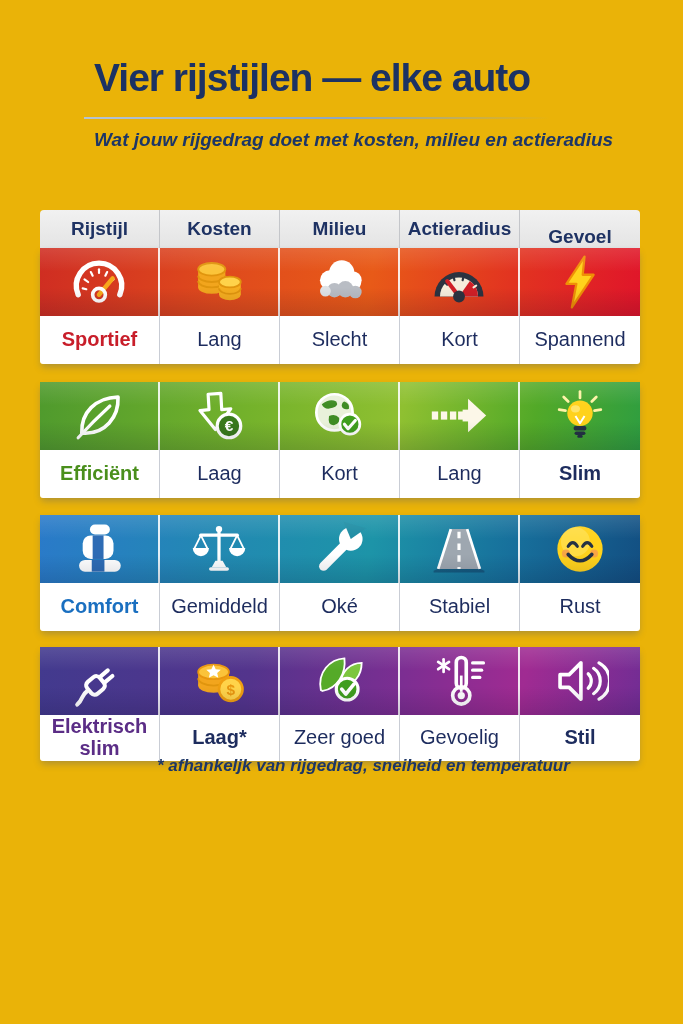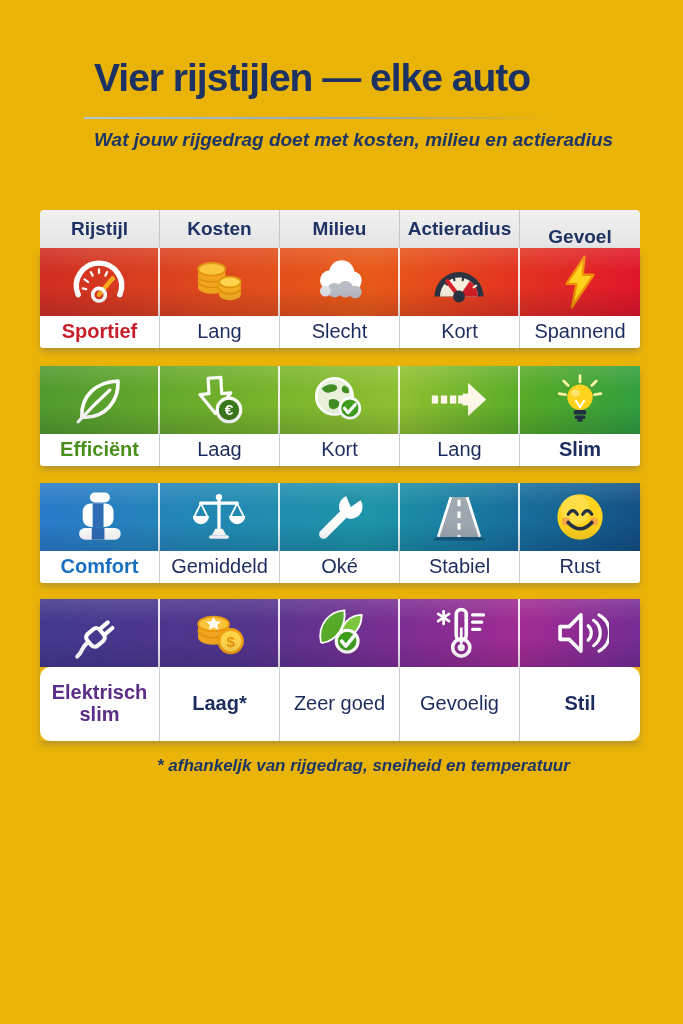--- a/index.html
+++ b/index.html
@@ -24,22 +24,22 @@
   .band-red{background:linear-gradient(100deg,#cf2d22 0%,#df4a1d 30%,#e85a18 55%,#e23420 78%,#e0152a 100%);}
   .band-green{background:linear-gradient(100deg,#4f9a2d 0%,#74b22b 35%,#8fc031 60%,#52a928 82%,#2f9e40 100%);}
   .band-blue{background:linear-gradient(100deg,#2a7ac9 0%,#2289b2 30%,#1d94a8 55%,#17709c 78%,#134f82 100%);}
   .band-purple{background:linear-gradient(100deg,#423a8e 0%,#53348c 35%,#7c2e92 60%,#a02b92 80%,#722d94 100%);}
   .band::after{content:"";position:absolute;inset:0;pointer-events:none;
        background:linear-gradient(to top,rgba(0,0,30,.14),rgba(255,255,255,0) 42%),
                   linear-gradient(to bottom,rgba(255,255,255,.12),rgba(255,255,255,0) 35%);}
   .icell{flex:0 0 120px;display:flex;align-items:center;justify-content:center;
        border-right:2px solid rgba(255,255,255,.88);box-sizing:border-box;}
   .icell:last-child{border-right:none;}
-  .lbls{display:flex;height:32px;background:#fff;border-radius:0 0 3px 3px;}
-  .lbls.tall{height:74px;border-radius:10px;}
+  .lbls{display:flex;height:48px;background:#fff;border-radius:0 0 3px 3px;}
+  .lbls.tall{height:46px;}
   .lcell{flex:0 0 120px;display:flex;align-items:center;justify-content:center;
        text-align:center;font-size:20px;color:#1d2c5e;border-right:1px solid #c9cdd5;
        box-sizing:border-box;line-height:1.08;}
   .lcell:last-child{border-right:none;}
   .stylename{font-weight:700;}
   .c-sportief{color:#c81e2a;} .c-efficient{color:#4a8f1c;}
   .c-comfort{color:#1a6fc0;} .c-elektrisch{color:#5b2d86;}
   .bold{font-weight:700;}
   .footnote{position:absolute;left:157px;top:756px;font-size:17px;font-style:italic;
        font-weight:600;color:#1d3666;}

